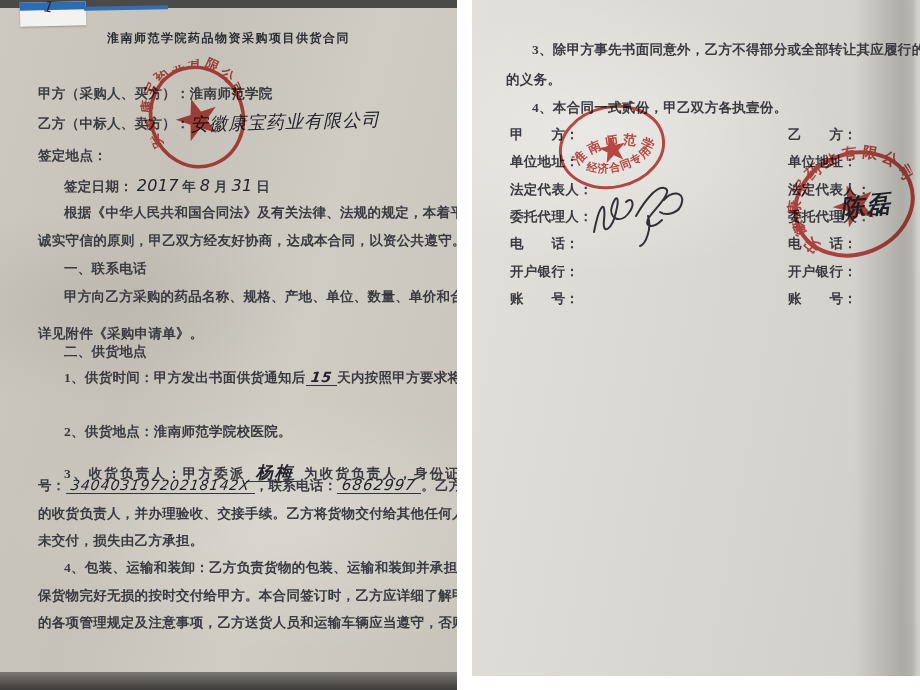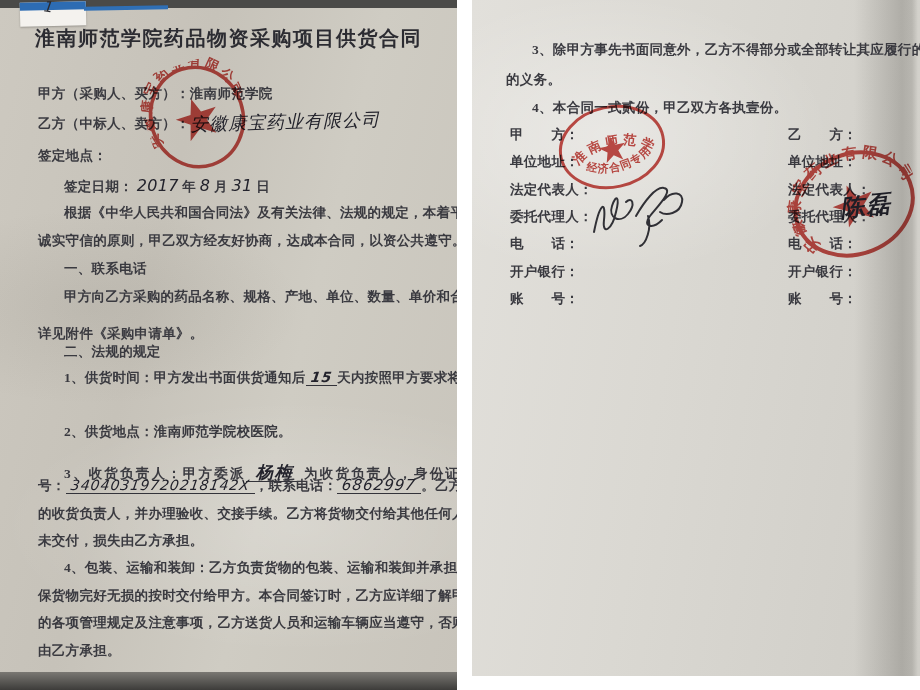--- a/index.html
+++ b/index.html
@@ -31,21 +31,21 @@
   .clip{position:absolute;left:20px;top:2px;width:66px;height:24px;background:#f4f2ee;
     transform:rotate(-1.5deg);box-shadow:0 1px 2px rgba(0,0,0,.25);}
   .clip-band{position:absolute;left:0;top:0;width:100%;height:8px;background:#2d6cb3;}
   .clip-line{position:absolute;left:84px;top:6px;width:84px;height:4px;background:#2f6fb5;transform:rotate(-1deg);}
   .corner-mark{position:absolute;left:44px;top:-2px;font-family:"DejaVu Sans",sans-serif;
     font-size:15px;color:#2a2a30;transform:rotate(8deg);font-style:italic;}
   
   .ln{position:absolute;left:38px;width:412px;font-size:13.5px;line-height:20px;
     color:#3a3a40;font-weight:600;letter-spacing:.3px;white-space:nowrap;}
   .indent{padding-left:26px;}
-  .title{left:0;width:457px;text-align:center;font-size:20px;font-weight:700;
+  .title{left:0;width:457px;text-align:center;font-size:12px;font-weight:700;
     letter-spacing:1.5px;color:#2c2c32;}
   .rln{position:absolute;font-size:13.5px;line-height:20px;color:#3a3a40;font-weight:600;
     letter-spacing:.3px;white-space:nowrap;}
   .spread{letter-spacing:2.2px;margin-top:16px;}
   
   .hw{font-family:"DejaVu Sans",sans-serif;font-style:italic;font-weight:400;
     color:#23232c;display:inline-block;}
   .blank{display:inline-block;border-bottom:1.5px solid #33333a;padding:0 5px;line-height:14px;}
   .hw-company{font-size:18px;transform:rotate(-1.5deg);letter-spacing:1px;}
   .hw-date{font-size:16px;}
@@ -90,41 +90,40 @@
     <span>日</span>
   </div>
 
   <div class="ln indent" style="top:203px;">根据《中华人民共和国合同法》及有关法律、法规的规定，本着平等互利、</div>
   <div class="ln" style="top:231px;">诚实守信的原则，甲乙双方经友好协商，达成本合同，以资公共遵守。</div>
 
   <div class="ln indent" style="top:259px;">一、联系电话</div>
   <div class="ln indent" style="top:287px;">甲方向乙方采购的药品名称、规格、产地、单位、数量、单价和合同总价</div>
   <div class="ln" style="top:324px;">详见附件《采购申请单》。</div>
 
-  <div class="ln indent" style="top:342px;">二、法规的规定</div>
+  <div class="ln indent" style="top:342px;">二、供货地点</div>
 
   <div class="ln indent" style="top:368px;">
     <span>1、供货时间：甲方发出书面供货通知后</span><span class="blank"><span class="hw hw-num" style="font-weight:700;">15</span></span><span>天内按照甲方要求将该批药品送</span>
   </div>
 
   <div class="ln indent" style="top:422px;">2、供货地点：淮南师范学院校医院。</div>
 
   <div class="ln indent spread" style="top:448px;">
     <span>3、收货负责人：甲方委派</span><span class="blank" style="padding:0 10px;"><span class="hw hw-name">杨梅</span></span><span>为收货负责人，身份证</span>
   </div>
   <div class="ln" style="top:476px;">
     <span>号：</span><span class="blank"><span class="hw hw-num">34040319720218142X</span></span><span>，联系电话：</span><span class="blank"><span class="hw hw-num" style="font-size:15px;">6862997</span></span><span>。乙方应将货物交付给甲方</span>
   </div>
   <div class="ln" style="top:504px;">的收货负责人，并办理验收、交接手续。乙方将货物交付给其他任何人均视为</div>
   <div class="ln" style="top:531px;">未交付，损失由乙方承担。</div>
 
   <div class="ln indent" style="top:558px;">4、包装、运输和装卸：乙方负责货物的包装、运输和装卸并承担费用，确</div>
   <div class="ln" style="top:586px;">保货物完好无损的按时交付给甲方。本合同签订时，乙方应详细了解甲方现场</div>
   <div class="ln" style="top:613px;">的各项管理规定及注意事项，乙方送货人员和运输车辆应当遵守，否则，责任</div>
-  <div class="ln" style="top:641px;">由乙方承担。</div>
 
   <svg class="seal" style="left:146px;top:62px;transform:rotate(-18deg);" width="102" height="110" viewBox="0 0 102 110">
     <defs>
         <path id="arc1" d="M 51 99 A 44 48 0 1 1 51.01 99"></path>
       </defs>
     <ellipse cx="51" cy="55" rx="46" ry="50" fill="none" stroke="#c5403a" stroke-width="3.5"></ellipse>
     <text font-size="13.5" fill="#c5403a" font-weight="bold" letter-spacing="3">
       <textPath href="#arc1" startOffset="18%">安徽康宝药业有限公司</textPath>
     </text>
     <polygon points="51,36 56.5,51 72,51 59.5,60.5 64.5,76 51,66.5 37.5,76 42.5,60.5 30,51 45.5,51" fill="#c5403a"></polygon>

